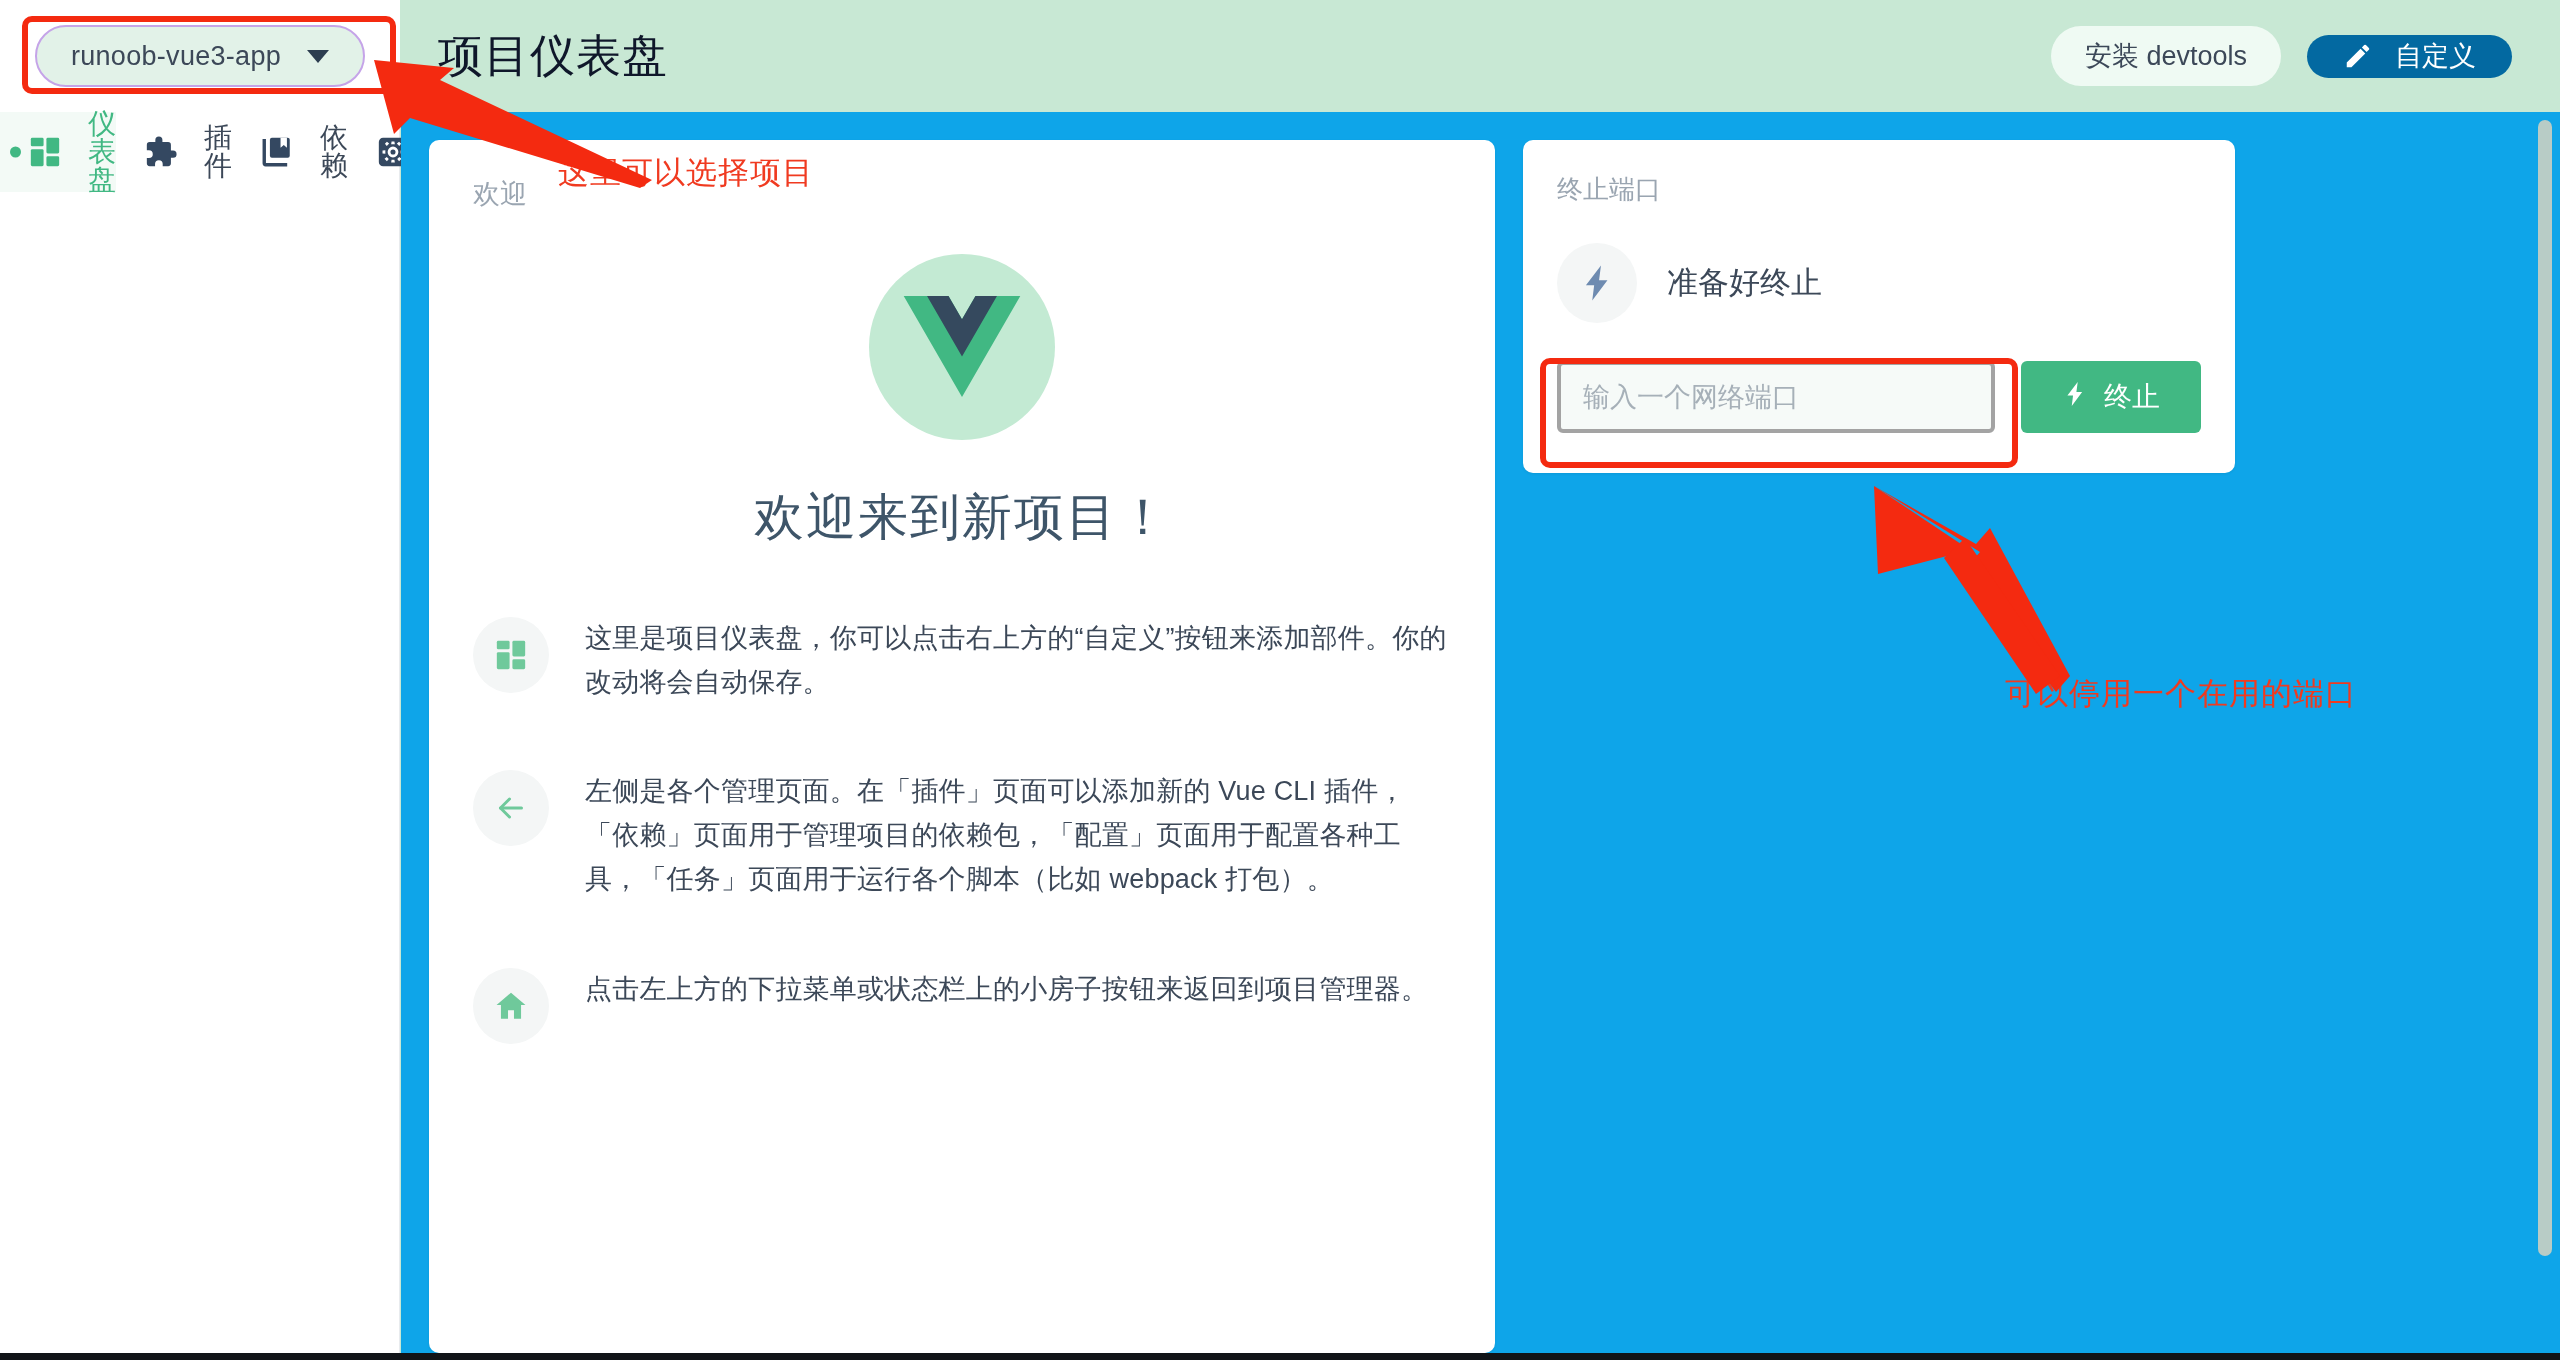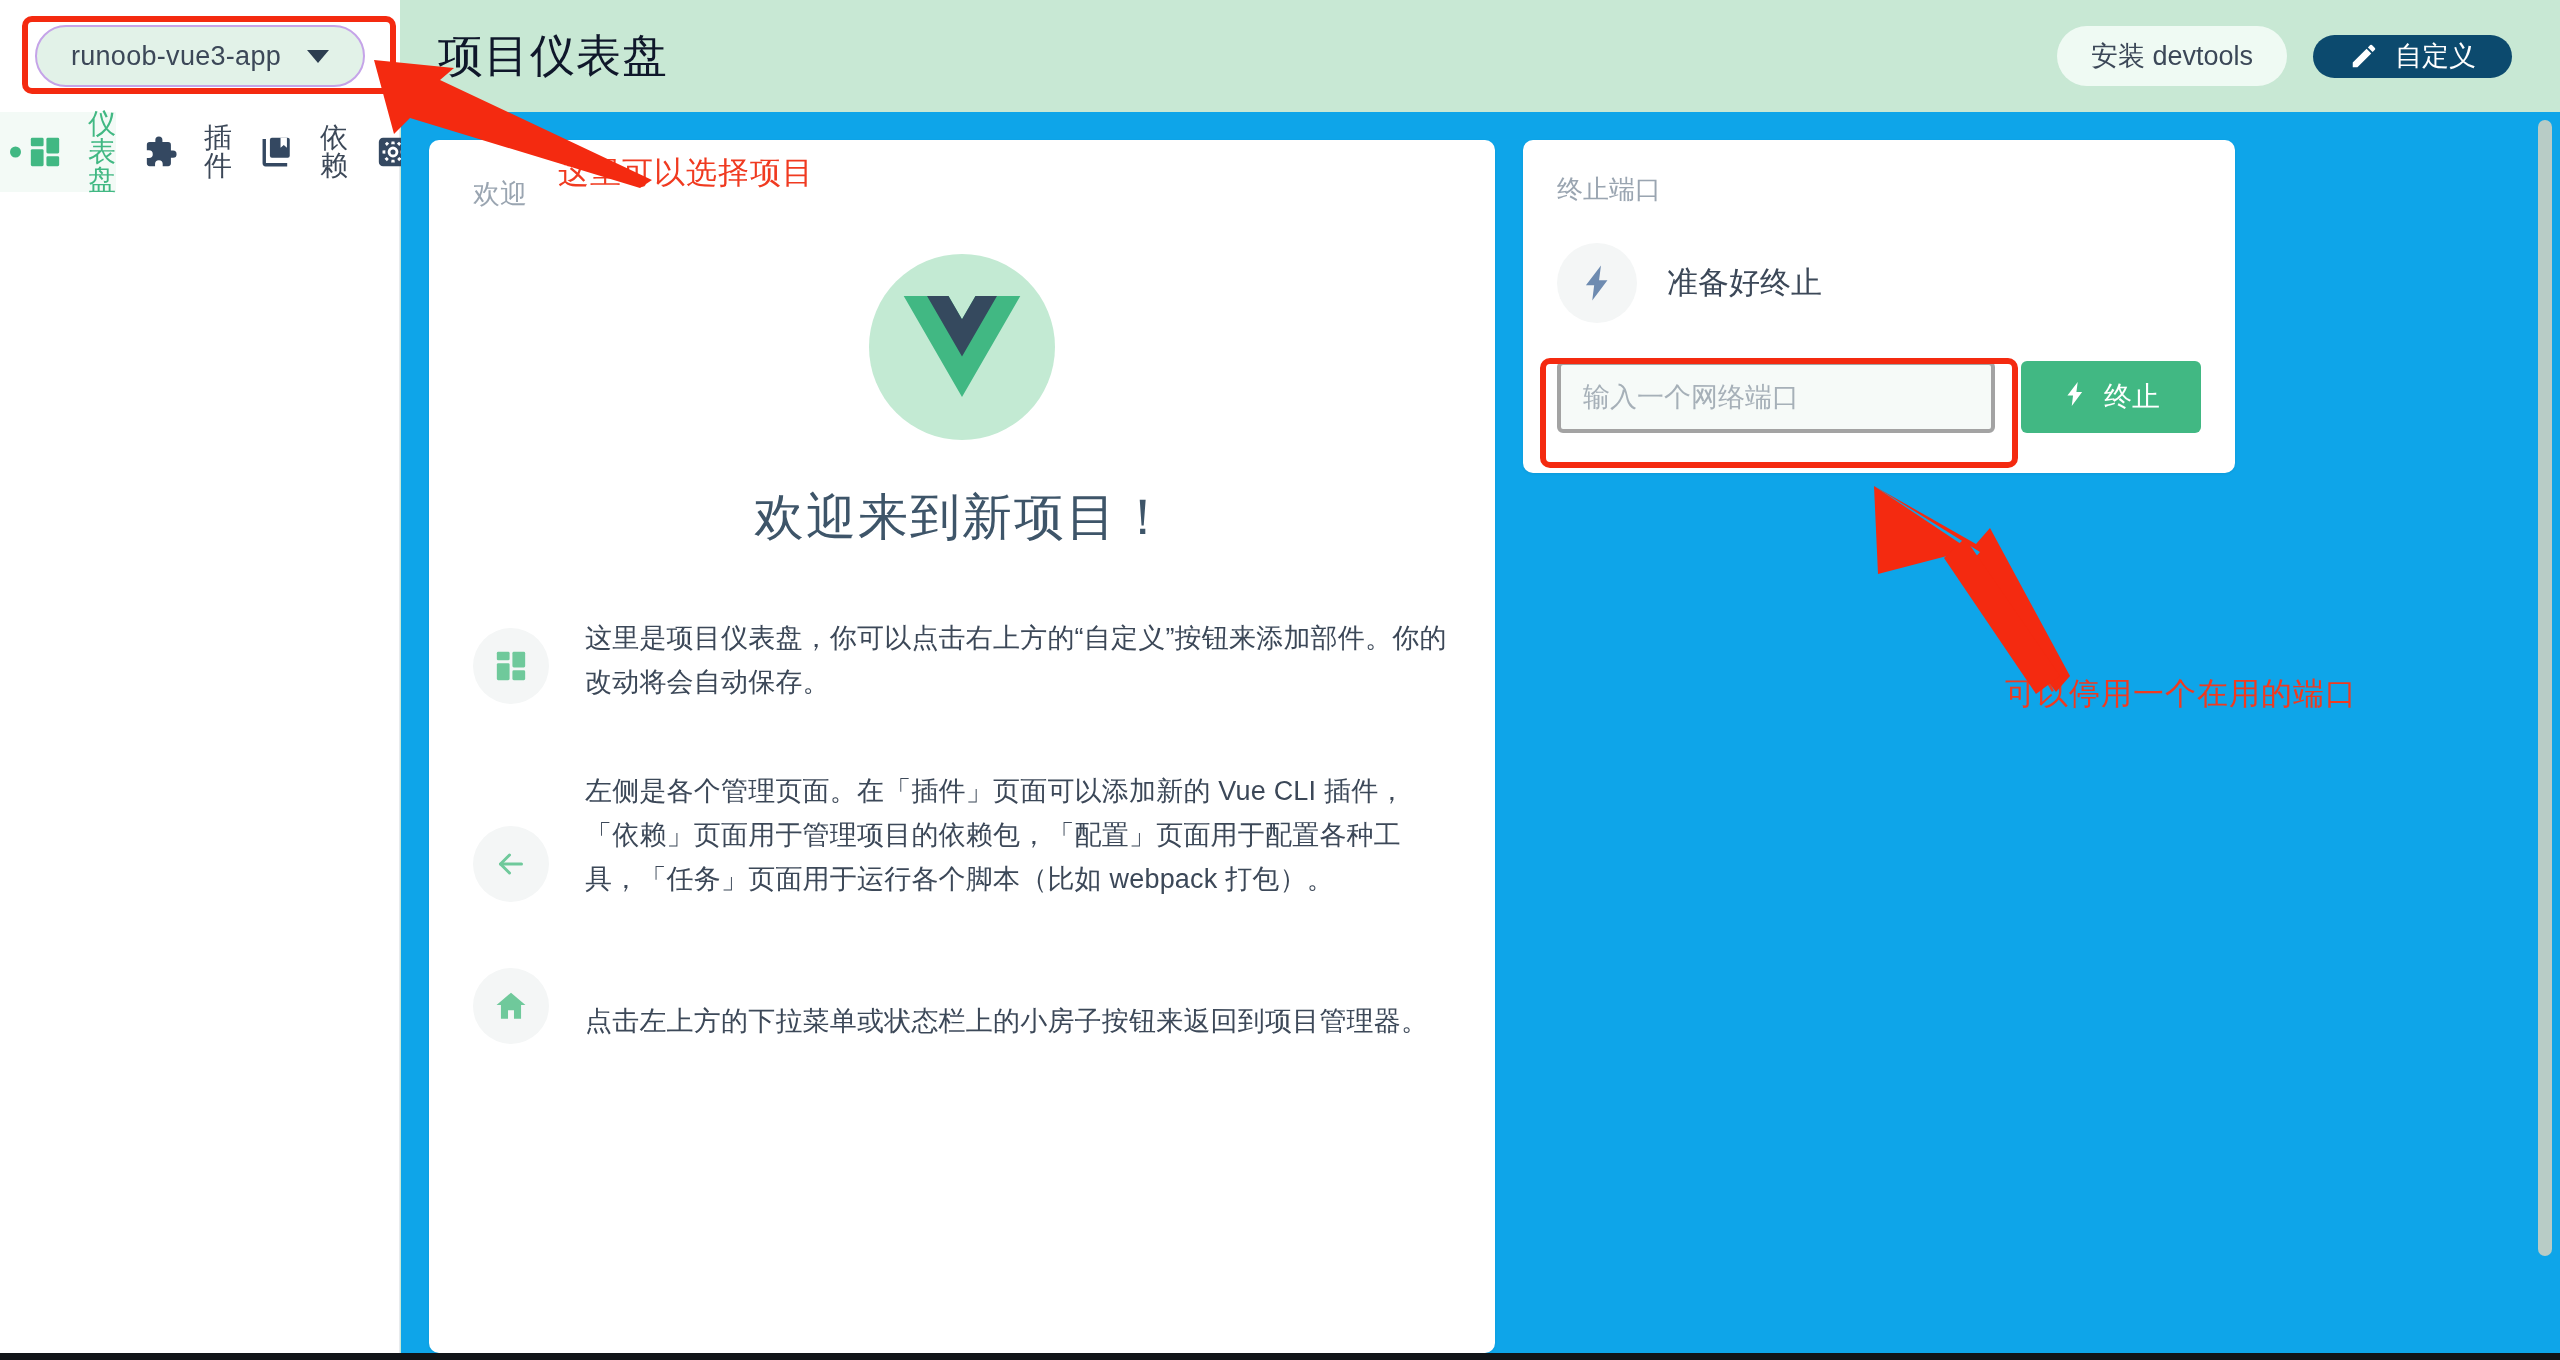--- a/index.html
+++ b/index.html
@@ -65,23 +65,23 @@
     border-radius: 32px;
     background: #effaf3;
     color: #3c4858; font-size: 27px;
     display: flex; align-items: center;
     border: none; cursor: pointer;
     font-family: inherit;
   }
   .btn-custom {
     height: 43px; padding: 0 36px;
     border-radius: 32px;
-    background: #0c4a6e;
+    background: #0369a1;
     color: #ffffff; font-size: 27px;
-    display: flex; align-items: center; gap: 16px;
+    display: flex; align-items: center; gap: 22px;
     border: none; cursor: pointer;
     font-family: inherit;
   }
   .pencil-icon { display: flex; }
 
   
   .sidebar {
     position: absolute; left: 0; top: 112px;
     width: 400px; height: 1241px;
     background: #ffffff;
@@ -161,21 +161,21 @@
     display: flex; align-items: center; justify-content: center;
   }
   .welcome-heading {
     margin-top: 44px;
     text-align: center;
     font-size: 50px; color: #3e5569; font-weight: 400;
     letter-spacing: 2px;
   }
   .feature-list { margin-top: 66px; }
   .feature-row {
-    display: flex; align-items: flex-end;
+    display: flex; align-items: flex-start;
     gap: 36px;
     margin-bottom: 66px;
   }
   .feature-icon {
     flex: 0 0 76px;
     width: 76px; height: 76px; border-radius: 50%;
     background: #f4f6f6;
     display: flex; align-items: center; justify-content: center;
   }
   .feature-text {

